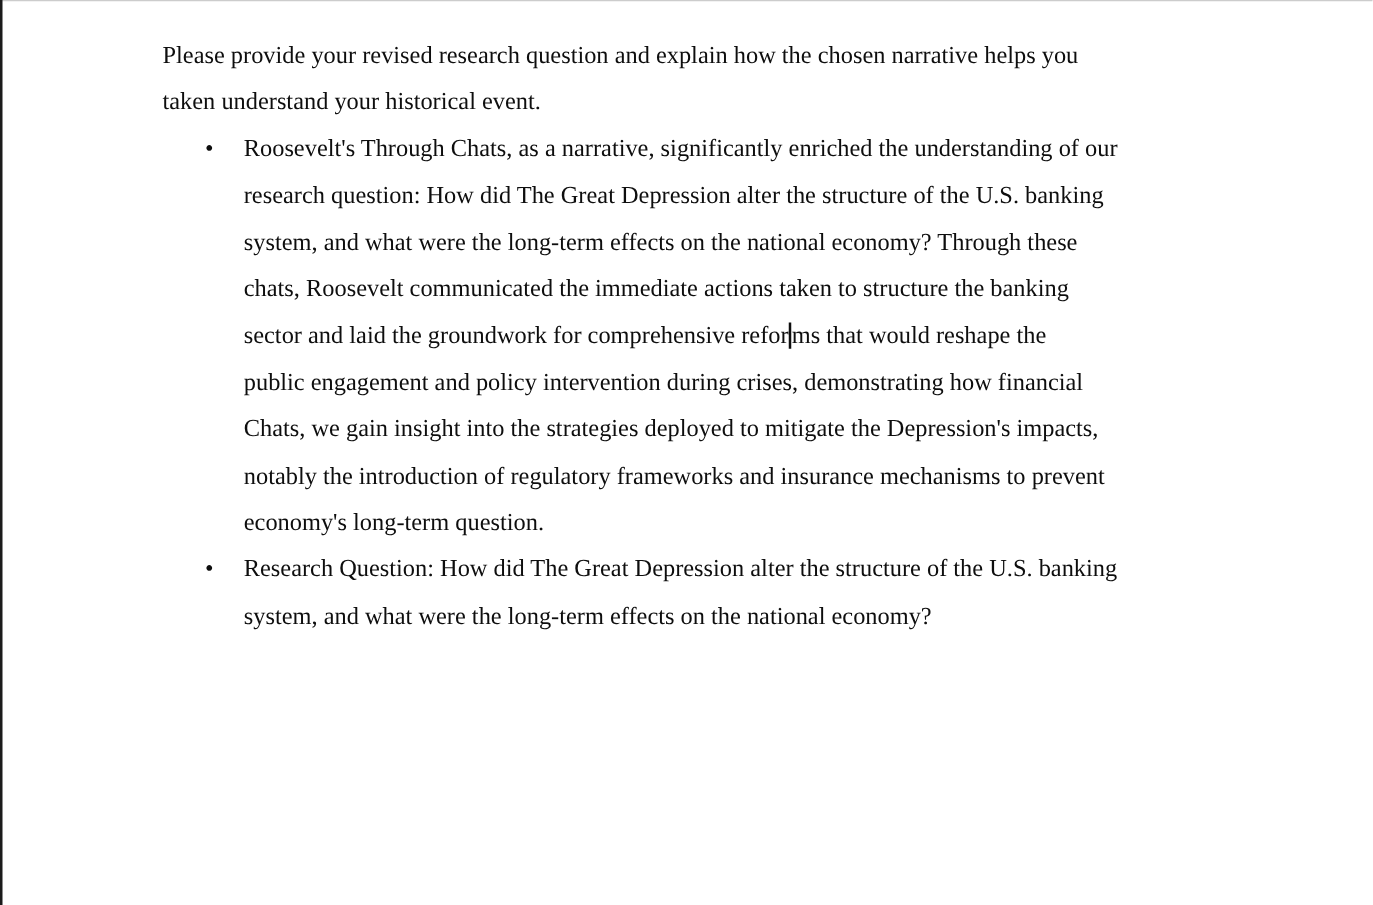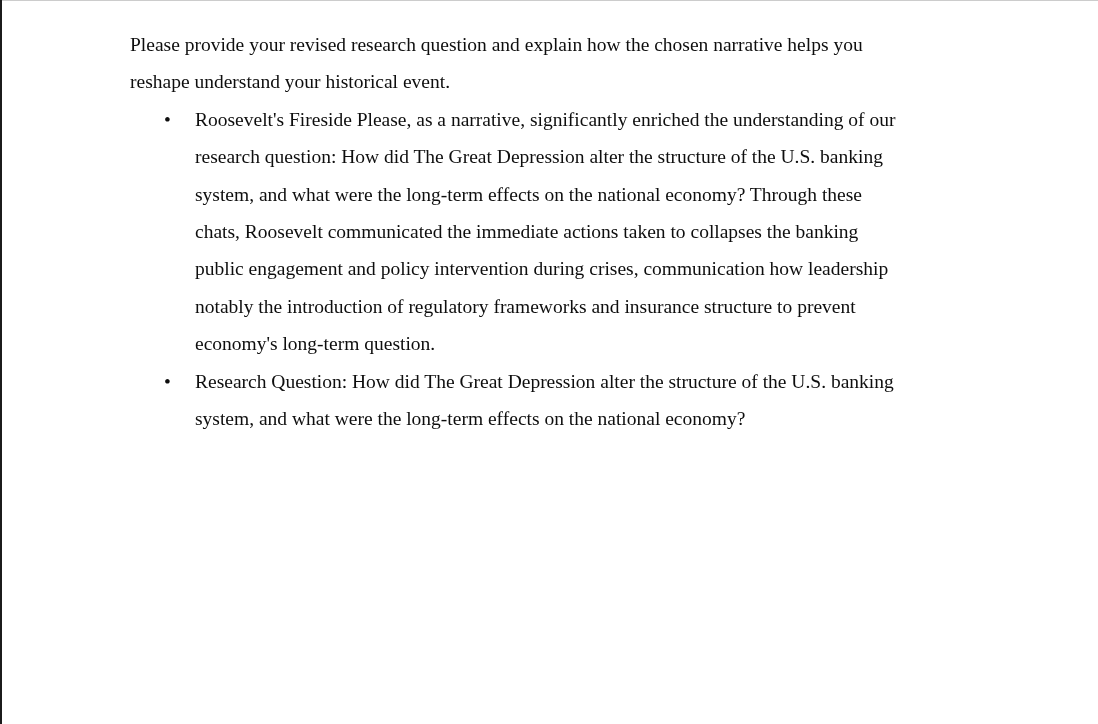--- a/index.html
+++ b/index.html
@@ -68,32 +68,34 @@
 </style>
 </head>
 <body>
 
 <div class="page">
   <div class="top-rule"></div>
   <div class="left-rule"></div>
   <div class="content">
     <div class="paragraph" id="prompt-paragraph">
         <div class="text-line">Please provide your revised research question and explain how the chosen narrative helps you</div>
-        <div class="text-line">reshape understand your historical event.</div>
+        <div class="text-line">taken understand your historical event.</div>
       </div>
     <div id="bullet-list">
         <div class="bullet">
           <span class="bullet-marker">•</span>
           <div>
-            <div class="text-line">Roosevelt's Fireside Please, as a narrative, significantly enriched the understanding of our</div>
+            <div class="text-line">Roosevelt's Through Chats, as a narrative, significantly enriched the understanding of our</div>
             <div class="text-line">research question: How did The Great Depression alter the structure of the U.S. banking</div>
             <div class="text-line">system, and what were the long-term effects on the national economy? Through these</div>
-            <div class="text-line">chats, Roosevelt communicated the immediate actions taken to collapses the banking</div>
-            <div class="text-line">public engagement and policy intervention during crises, communication how leadership</div>
-            <div class="text-line">notably the introduction of regulatory frameworks and insurance structure to prevent</div>
+            <div class="text-line">chats, Roosevelt communicated the immediate actions taken to structure the banking</div>
+            <div class="text-line">sector and laid the groundwork for comprehensive refor<span class="caret"></span>ms that would reshape the</div>
+            <div class="text-line">public engagement and policy intervention during crises, demonstrating how financial</div>
+            <div class="text-line">Chats, we gain insight into the strategies deployed to mitigate the Depression's impacts,</div>
+            <div class="text-line">notably the introduction of regulatory frameworks and insurance mechanisms to prevent</div>
             <div class="text-line">economy's long-term question.</div>
           </div>
         </div>
         <div class="bullet">
           <span class="bullet-marker">•</span>
           <div>
             <div class="text-line">Research Question: How did The Great Depression alter the structure of the U.S. banking</div>
             <div class="text-line">system, and what were the long-term effects on the national economy?</div>
           </div>
         </div>

